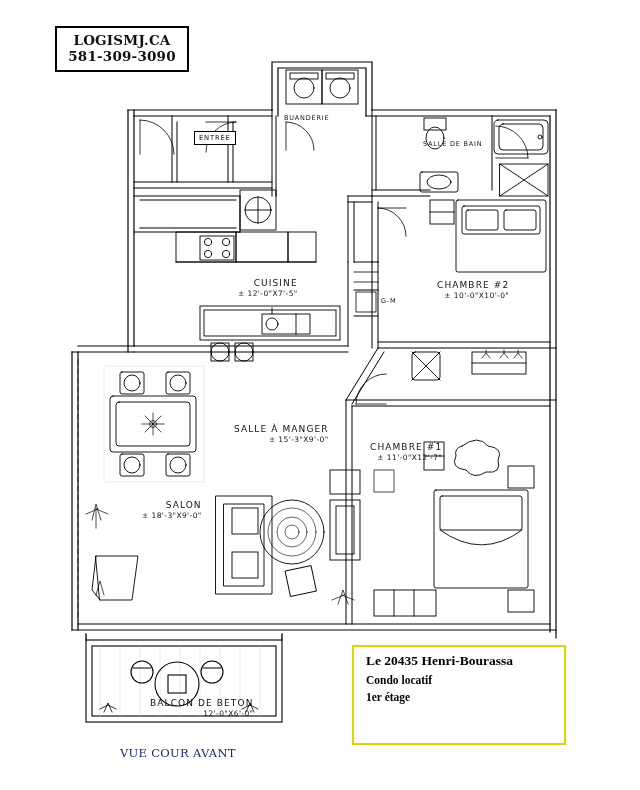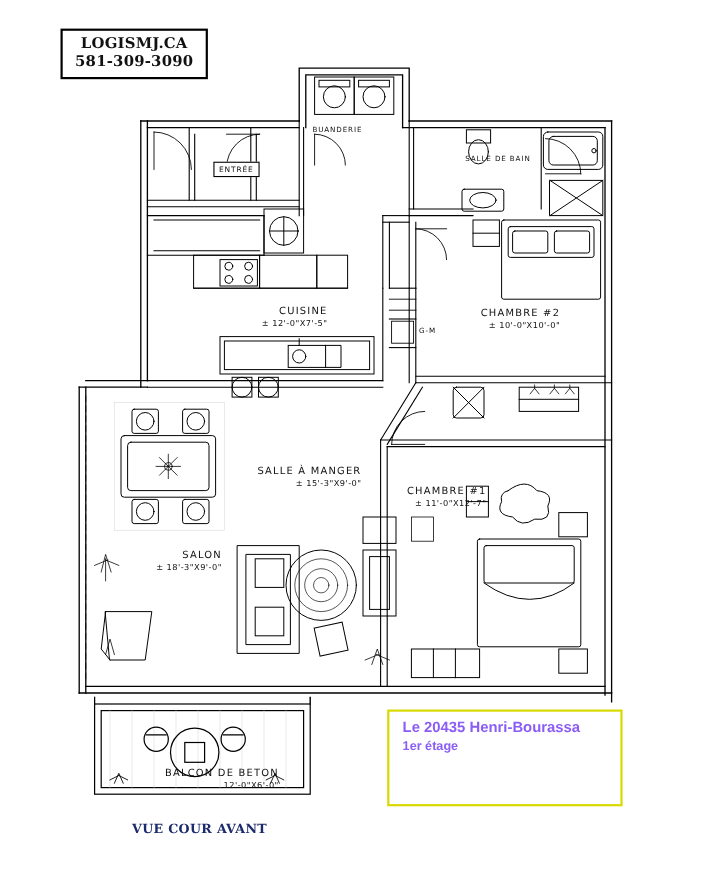--- a/index.html
+++ b/index.html
@@ -45,43 +45,43 @@
   .brand-box .line2 {
     font-family: "DejaVu Serif", serif;
     font-weight: bold;
     font-size: 13.5px;
     letter-spacing: .2px;
   }
 
   
   .info-box {
     left: 352px; top: 645px;
-    width: 214px; height: 88px;
+    width: 214px; height: 100px;
     border: 2px solid #d9d900;
     background: #fff;
     padding: 6px 10px 4px 12px;
     box-sizing: border-box;
-    color: #8b5cf6;
-    font-family: Liberation Sans, sans-serif;
+    color: #000000;
+    font-family: Liberation Serif, serif;
   }
   .info-box .title {
     font-size: 13.5px;
     font-weight: bold;
     margin-bottom: 3px;
   }
   .info-box .l {
     font-size: 11.5px;
     font-weight: bold;
     line-height: 1.45;
   }
 
   .caption-front {
     left: 120px; top: 746px;
     font-family: "DejaVu Serif", serif;
-    font-weight: bold;
+    font-weight: normal;
     font-size: 11.5px;
     color: #1b2a6b;
     letter-spacing: .3px;
   }
 
   
   .room-label {
     text-align: right;
     font-family: "DejaVu Sans", sans-serif;
     color: #111;
@@ -401,21 +401,21 @@
       <path d="M282 634 L282 640"></path>
     </g>
   </g>
 </svg>
 
 <div class="abs brand-box">
   <div class="line1">LOGISMJ.CA</div>
   <div class="line2">581-309-3090</div>
 </div>
 
-<div class="abs boxed-label" style="left:194px; top:147px;">ENTRÉE</div>
+<div class="abs boxed-label" style="left:194px; top:131px;">ENTRÉE</div>
 
 <div class="abs small-label" style="left:284px; top:114px;">BUANDERIE</div>
 <div class="abs small-label" style="left:423px; top:140px;">SALLE DE BAIN</div>
 <div class="abs small-label" style="left:381px; top:297px;">G-M</div>
 
 <div class="abs room-label" style="left:238px; top:278px;">
   <div class="name">CUISINE</div>
   <div class="dim">± 12'-0"X7'-5"</div>
 </div>
 
@@ -439,16 +439,17 @@
   <div class="dim">± 11'-0"X12'-7"</div>
 </div>
 
 <div class="abs room-label" style="left:112px; top:698px;margin-left:38px;">
   <div class="name">BALCON DE BETON</div>
   <div class="dim">12'-0"X6'-0"</div>
 </div>
 
 <div class="abs info-box">
   <div class="title">Le 20435 Henri-Bourassa</div>
+  <div class="l">Condo locatif</div>
   <div class="l">1er étage</div>
 </div>
 
 <div class="abs caption-front">VUE COUR AVANT</div>
 
 </body></html>

